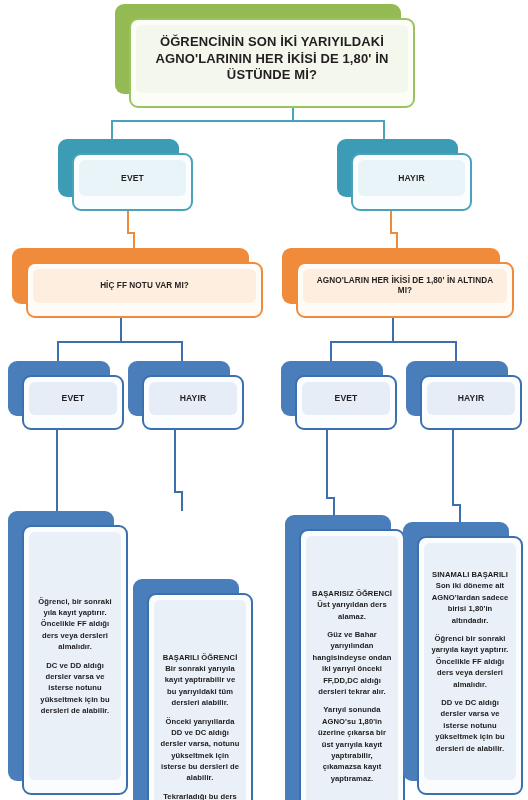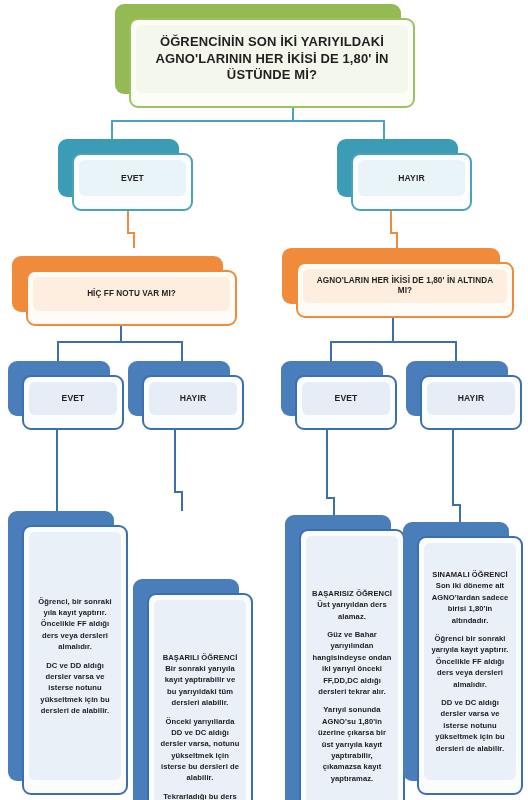--- a/index.html
+++ b/index.html
@@ -193,21 +193,21 @@
 
   <div class="node teal" style="left:337px; top:139px; width:135px; height:72px;">
     <div class="plate"></div>
     <div class="card">
       <div class="inner">
         <div class="label">HAYIR</div>
       </div>
     </div>
   </div>
 
-  <div class="node orange" style="left:12px; top:256px; width:225px; height:70px;">
+  <div class="node orange" style="left:12px; top:248px; width:251px; height:70px;">
     <div class="plate"></div>
     <div class="card">
       <div class="inner">
         <div class="label">HİÇ FF NOTU VAR MI?</div>
       </div>
     </div>
   </div>
 
   <div class="node orange" style="left:282px; top:248px; width:232px; height:70px;">
     <div class="plate"></div>
@@ -291,21 +291,21 @@
         </div>
       </div>
     </div>
   </div>
 
   <div class="node blue leaf" style="left:403px; top:522px; width:120px; height:273px;">
     <div class="plate"></div>
     <div class="card">
       <div class="inner">
         <div class="label">
-          <p class="para"><span>SINAMALI ÖĞRENCİ</span><br><span>Son iki döneme ait AGNO'lardan sadece birisi 1,80'in altındadır.</span></p>
+          <p class="para"><span>SINAMALI BAŞARILI</span><br><span>Son iki döneme ait AGNO'lardan sadece birisi 1,80'in altındadır.</span></p>
           <p class="para">Öğrenci bir sonraki yarıyıla kayıt yaptırır. Öncelikle FF aldığı ders veya dersleri almalıdır.</p>
           <p class="para">DD ve DC aldığı dersler varsa ve isterse notunu yükseltmek için bu dersleri de alabilir.</p>
         </div>
       </div>
     </div>
   </div>
 
 </div>
 
 </body></html>

